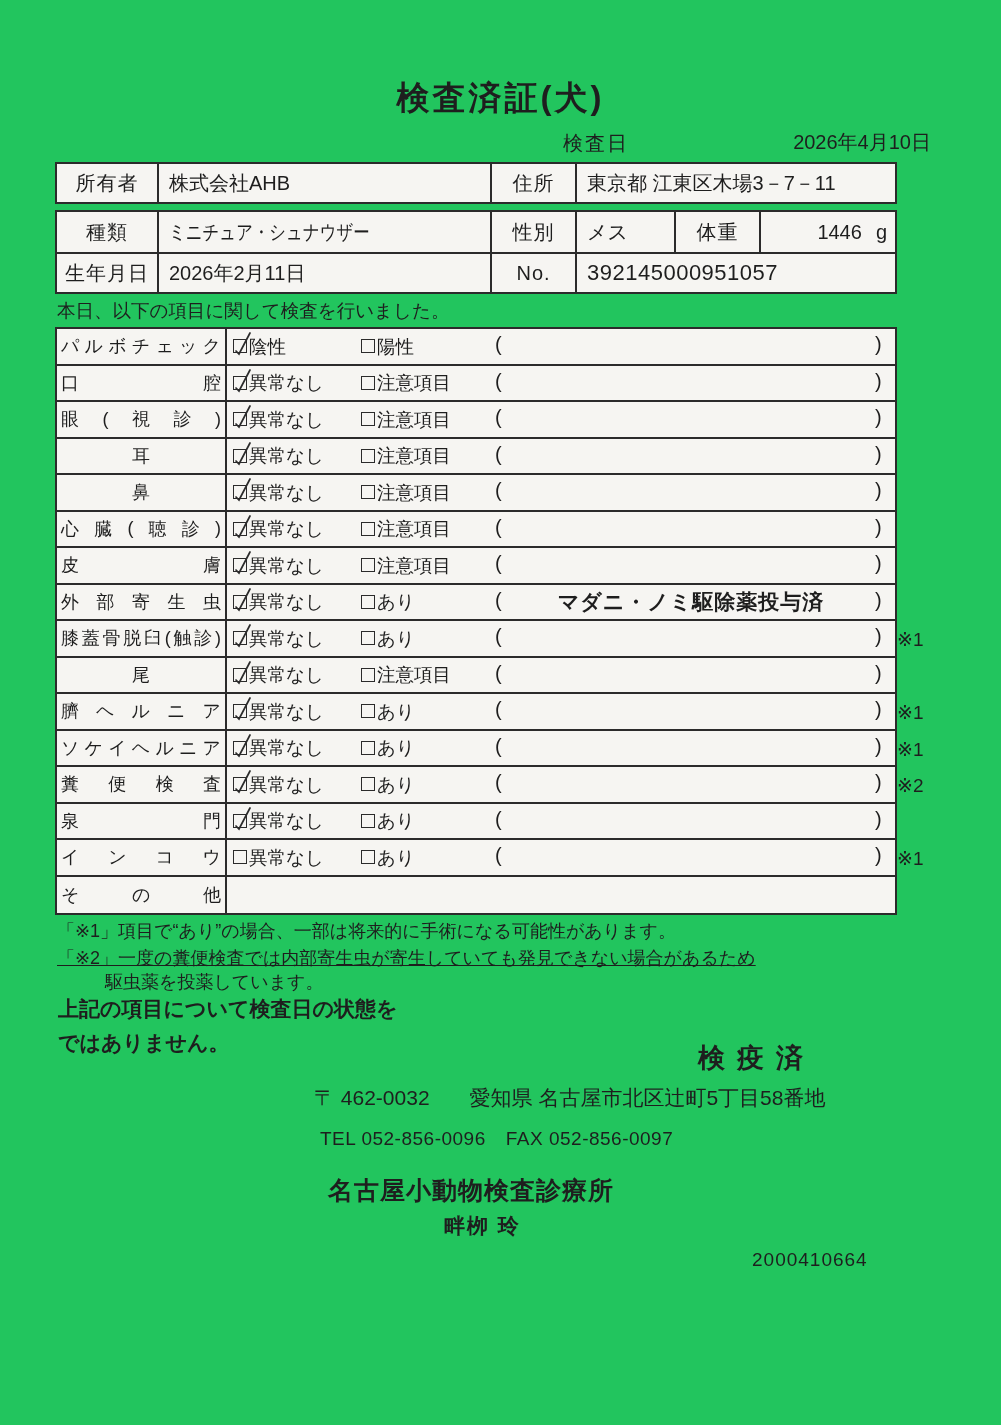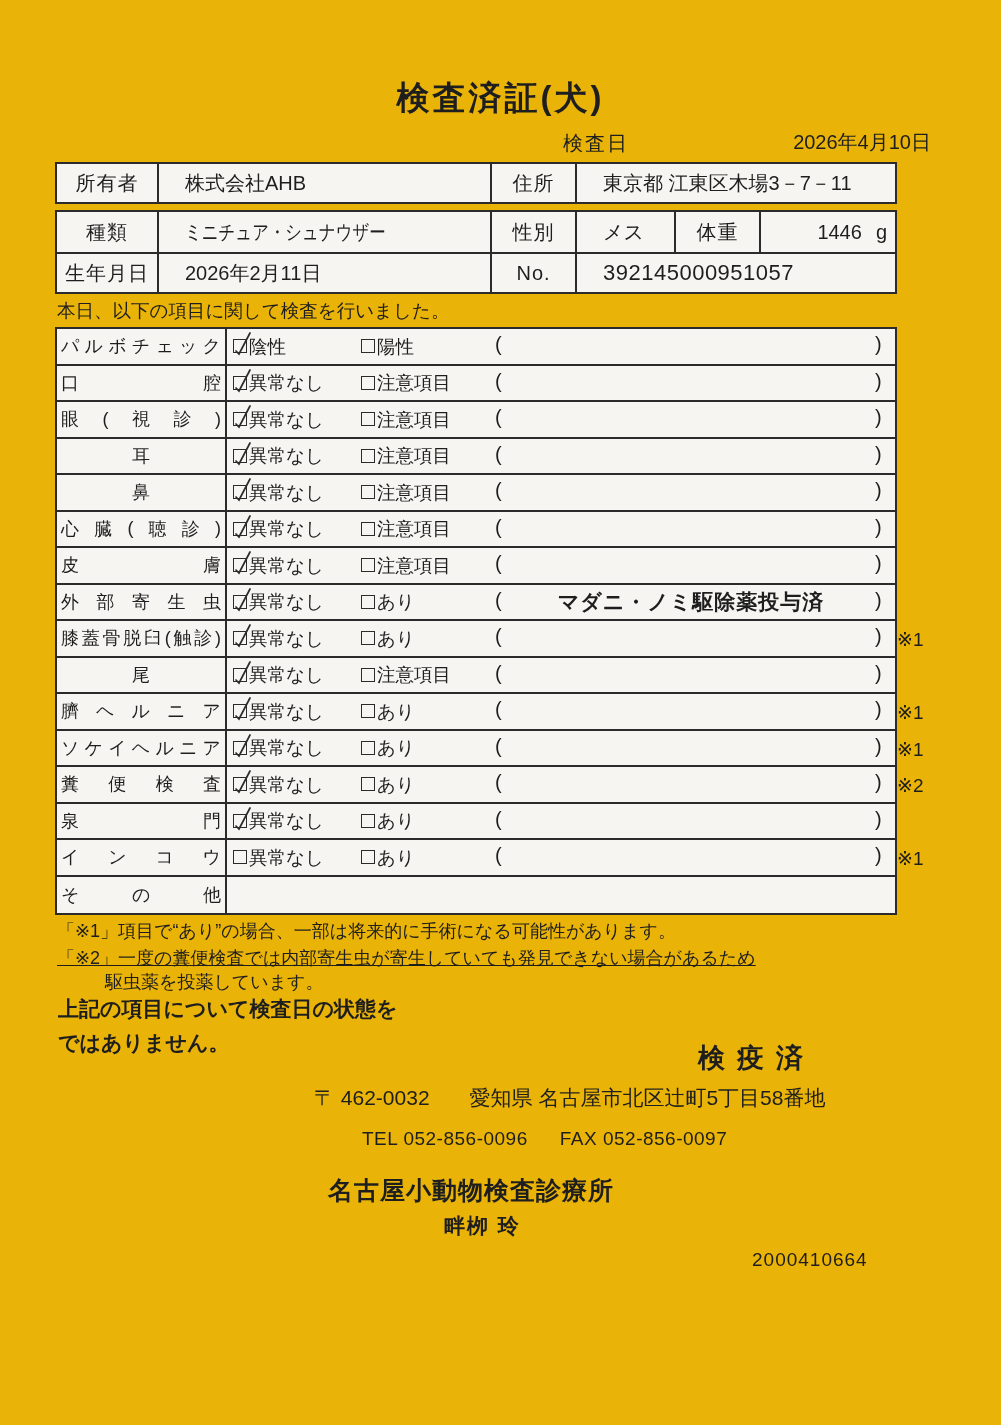--- a/index.html
+++ b/index.html
@@ -5,38 +5,38 @@
   html,body{margin:0;padding:0;}
   body{
     background:#e8e7e4;
     font-family:"Liberation Sans","DejaVu Sans",sans-serif;
     color:#1e1e1e;
     -webkit-font-smoothing:antialiased;
   }
   .page{
     position:relative;
     width:1001px;height:1425px;
-    background:#eab308;
+    background:#22c55e;
     overflow:hidden;
   }
   .abs{position:absolute;}
 
   
   .title{top:76px;left:0;width:100%;text-align:center;
     font-size:33px;font-weight:700;letter-spacing:3px;}
   .examdate-label{top:130px;left:563px;font-size:20px;letter-spacing:2px;}
   .examdate-value{top:129px;right:70px;font-size:20px;}
 
   
   .gridtbl{border:2px solid #2b2b2b;display:grid;background:#f6f5f2;}
   .gcell{border-left:2px solid #2b2b2b;display:flex;align-items:center;
     font-size:20px;overflow:hidden;white-space:nowrap;}
   .gcell.first{border-left:none;}
   .gcell.lab{justify-content:center;letter-spacing:1px;}
-  .gcell.val{padding-left:26px;}
+  .gcell.val{padding-left:10px;}
   .tableA{left:55px;top:162px;width:838px;grid-template-columns:100px 333px 85px 1fr;grid-template-rows:38px;}
   .tableB{left:55px;top:210px;width:838px;grid-template-columns:100px 333px 85px 99px 85px 1fr;grid-template-rows:40px 40px;}
   .tableB .r2{border-top:2px solid #2b2b2b;}
   .condensed{transform:scaleX(0.82);transform-origin:left center;display:inline-block;}
   .weight-cell{justify-content:flex-end;padding-right:8px;gap:14px;}
   .no-val{font-size:22px;letter-spacing:0.5px;}
   .span3{grid-column:4 / 7;}
 
   .intro{top:298px;left:57px;font-size:18.5px;}
 
@@ -59,21 +59,21 @@
     display:flex;align-items:center;justify-content:center;
     font-size:21px;font-weight:700;letter-spacing:1px;white-space:nowrap;}
   .mark{position:absolute;right:-42px;top:7px;font-size:19px;width:40px;}
 
   
   .fn{font-size:18px;white-space:nowrap;}
   .fn1{top:919px;left:57px;} .fn2{top:946px;left:57px;text-decoration:underline;} .fn3{top:970px;left:105px;}
   .disc{top:992px;left:58px;font-size:21px;font-weight:600;line-height:34px;white-space:nowrap;}
   .stamp{top:1040px;left:698px;font-size:27px;font-weight:600;letter-spacing:12px;white-space:nowrap;}
   .postal{top:1084px;left:314px;font-size:21px;display:flex;gap:40px;white-space:nowrap;}
-  .telfax{top:1128px;left:320px;font-size:19px;display:flex;gap:32px;white-space:nowrap;letter-spacing:0.5px;margin-left:42px;}
+  .telfax{top:1128px;left:320px;font-size:19px;display:flex;gap:20px;white-space:nowrap;letter-spacing:0.5px;}
   .clinic{top:1174px;left:328px;font-size:25px;font-weight:600;letter-spacing:1px;white-space:nowrap;}
   .vet{top:1212px;left:444px;font-size:21px;font-weight:600;letter-spacing:2px;white-space:nowrap;}
   .serial{top:1249px;left:752px;font-size:19px;letter-spacing:1px;}
 </style>
 </head>
 <body>
 
 <div class="page">
 
   <div class="abs title">検査済証(犬)</div>

